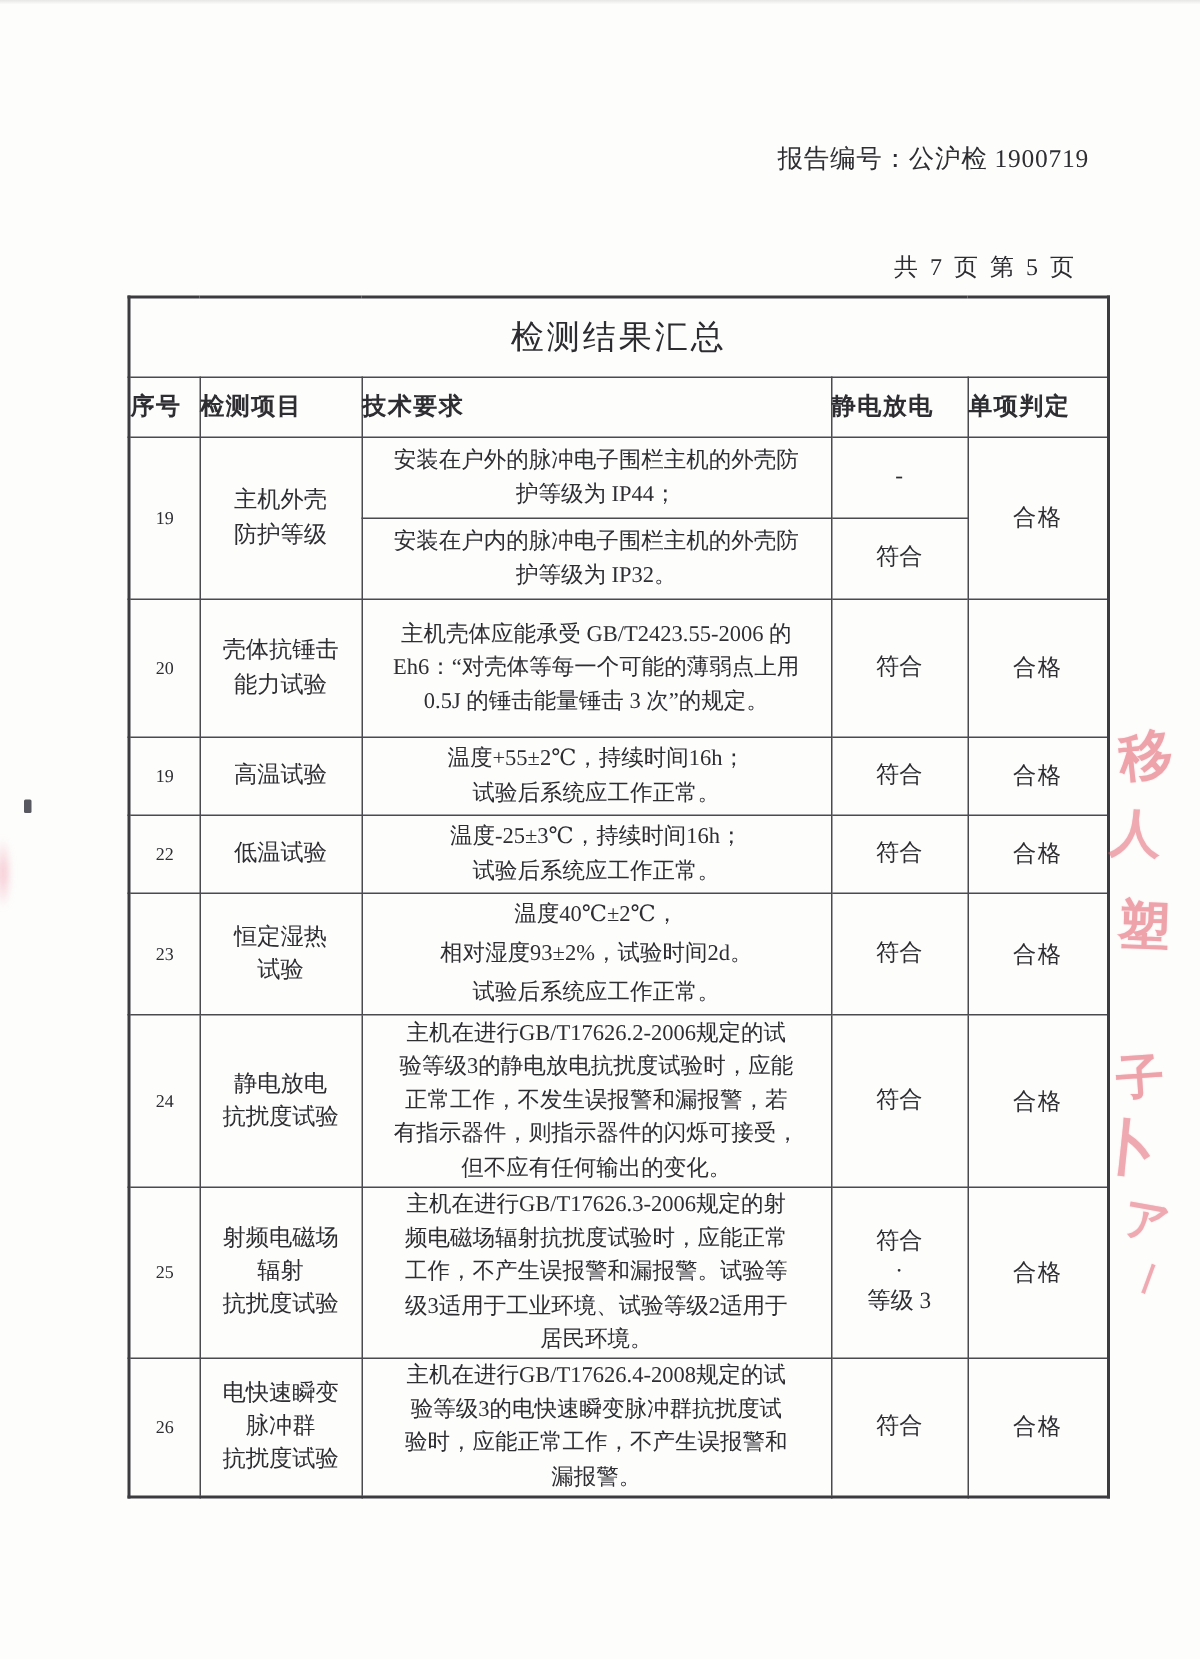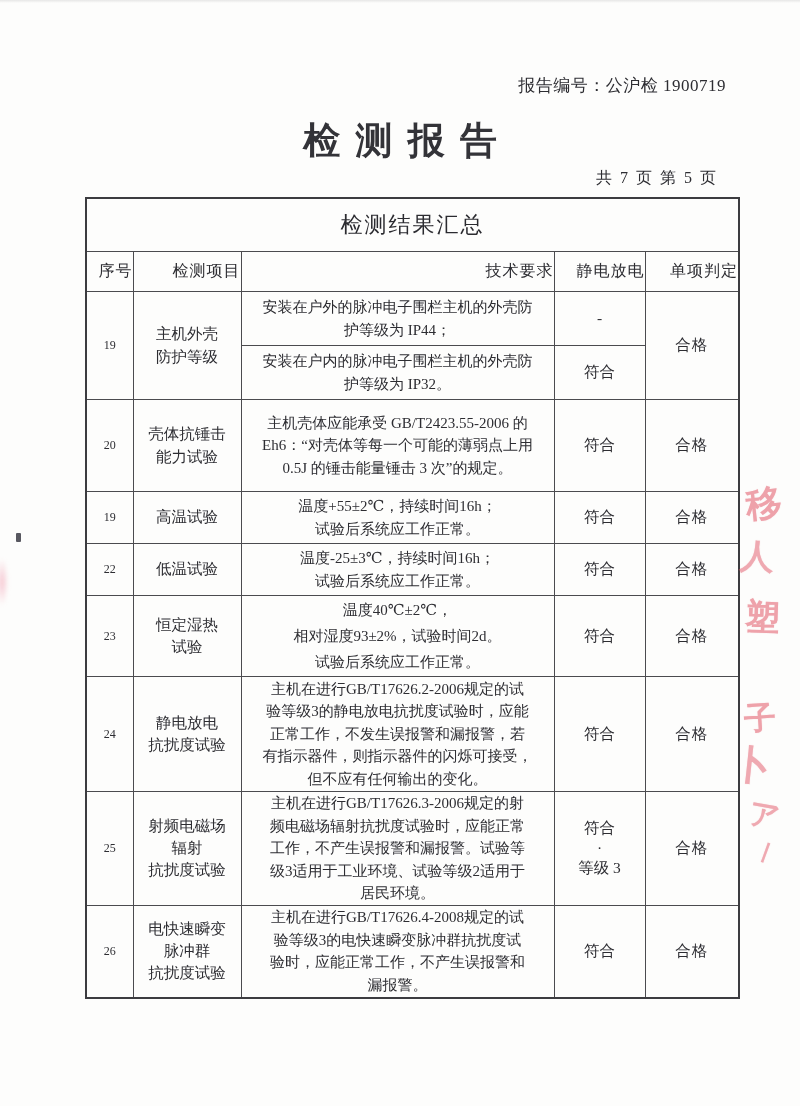--- a/index.html
+++ b/index.html
@@ -10,21 +10,21 @@
     background:#fdfdfc;
     font-family:"Liberation Serif","DejaVu Serif",serif;
     color:#2d2d32;
     overflow:hidden;
   }
   .edge-top {
     position:absolute; top:0; left:0; width:100%; height:3px;
     background:linear-gradient(#d8d8d8, rgba(255,255,255,0)); opacity:.6;
   }
   .report-no {
-    position:absolute; top:74px; right:74px;
+    position:absolute; top:94px; right:74px;
     font-size:17px; letter-spacing:.5px; white-space:nowrap;
   }
   .doc-title {
     position:absolute; top:116px; left:0; width:100%;
     text-align:center; font-size:37px; font-weight:bold;
     color:#333338; word-spacing:6px; white-space:nowrap;
   }
   .page-info {
     position:absolute; top:168px; right:82px;
     font-size:16px; letter-spacing:2px; white-space:nowrap;
@@ -40,21 +40,21 @@
     font-weight:normal;
     padding:0;
     text-align:center;
   }
   .caption-cell {
     height:52px; text-align:center;
     font-size:22px; font-weight:bold; letter-spacing:2px;
     color:#2b2b30;
   }
   tr.head-row { height:40px; }
-  tr.head-row th { font-size:16px; text-align:right; letter-spacing:1px; }
+  tr.head-row th { font-size:16px; text-align:left; letter-spacing:1px;font-weight:bold; }
   .no-cell { font-size:12px; text-align:center; }
   .item-cell {
     font-size:15.5px; text-align:center; line-height:1.45;
     white-space:pre-line;
   }
   .req-cell {
     font-size:15px; text-align:left; line-height:1.5;
     padding:3px 4px 3px 10px; white-space:pre-line;margin-top:48px;
   }
   .res-cell {
@@ -85,21 +85,20 @@
     filter:blur(2px);
   }
 </style>
 </head>
 <body>
 
 <div class="page">
   <div class="edge-top"></div>
 
   <div class="report-no">报告编号：公沪检 1900719</div>
-  <div class="doc-title">检 测 报 告</div>
   <div class="page-info">共 7 页  第 5 页</div>
 
   <table class="summary">
     <colgroup>
       <col style="width:47px">
         <col style="width:108px">
         <col style="width:313px">
         <col style="width:91px">
         <col style="width:94px">
     </colgroup>

